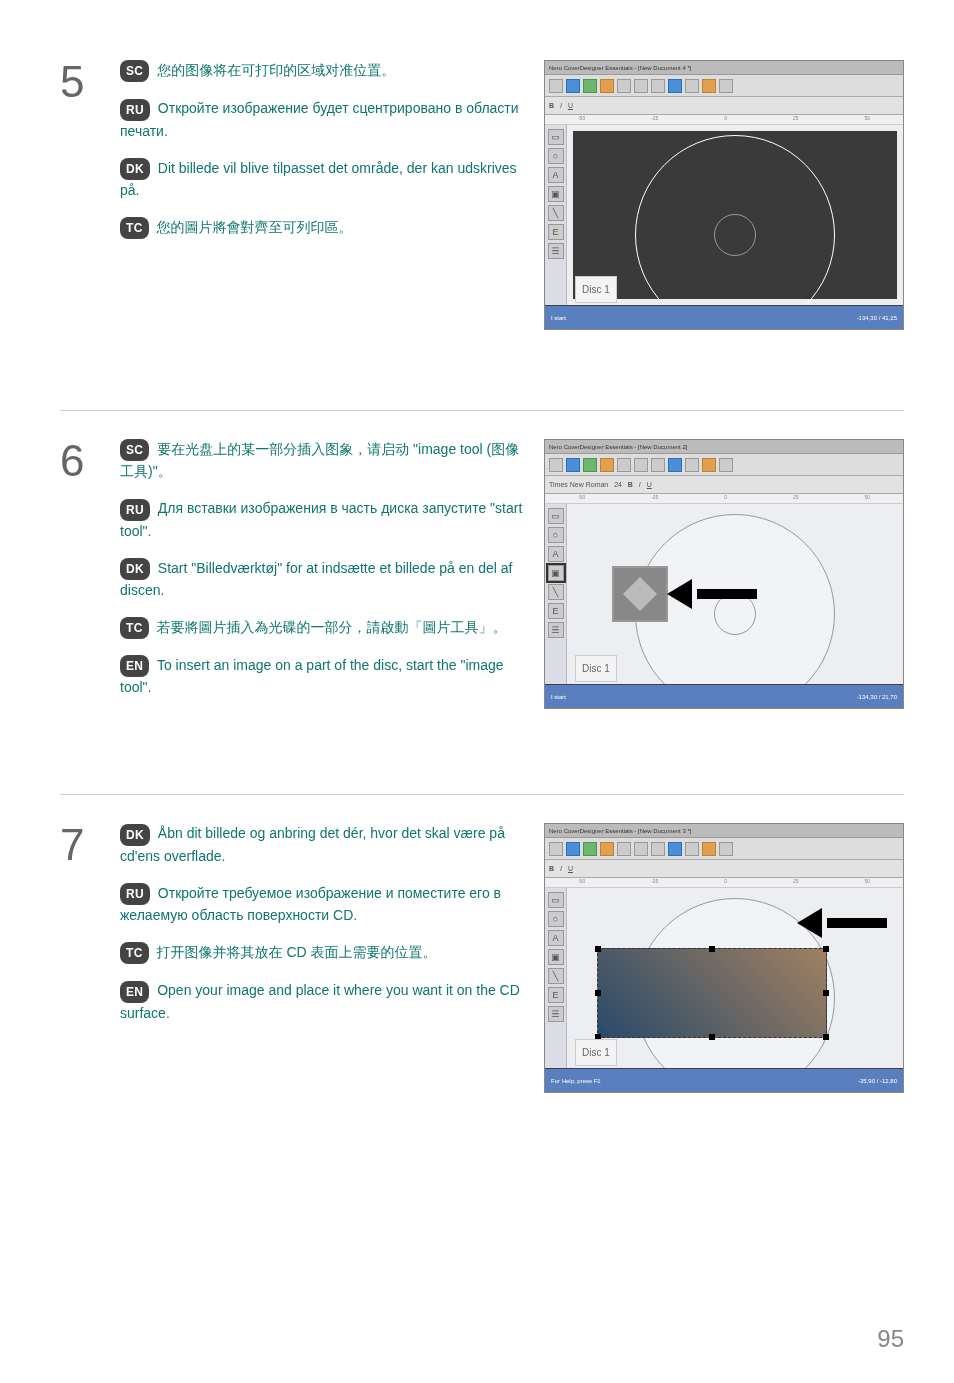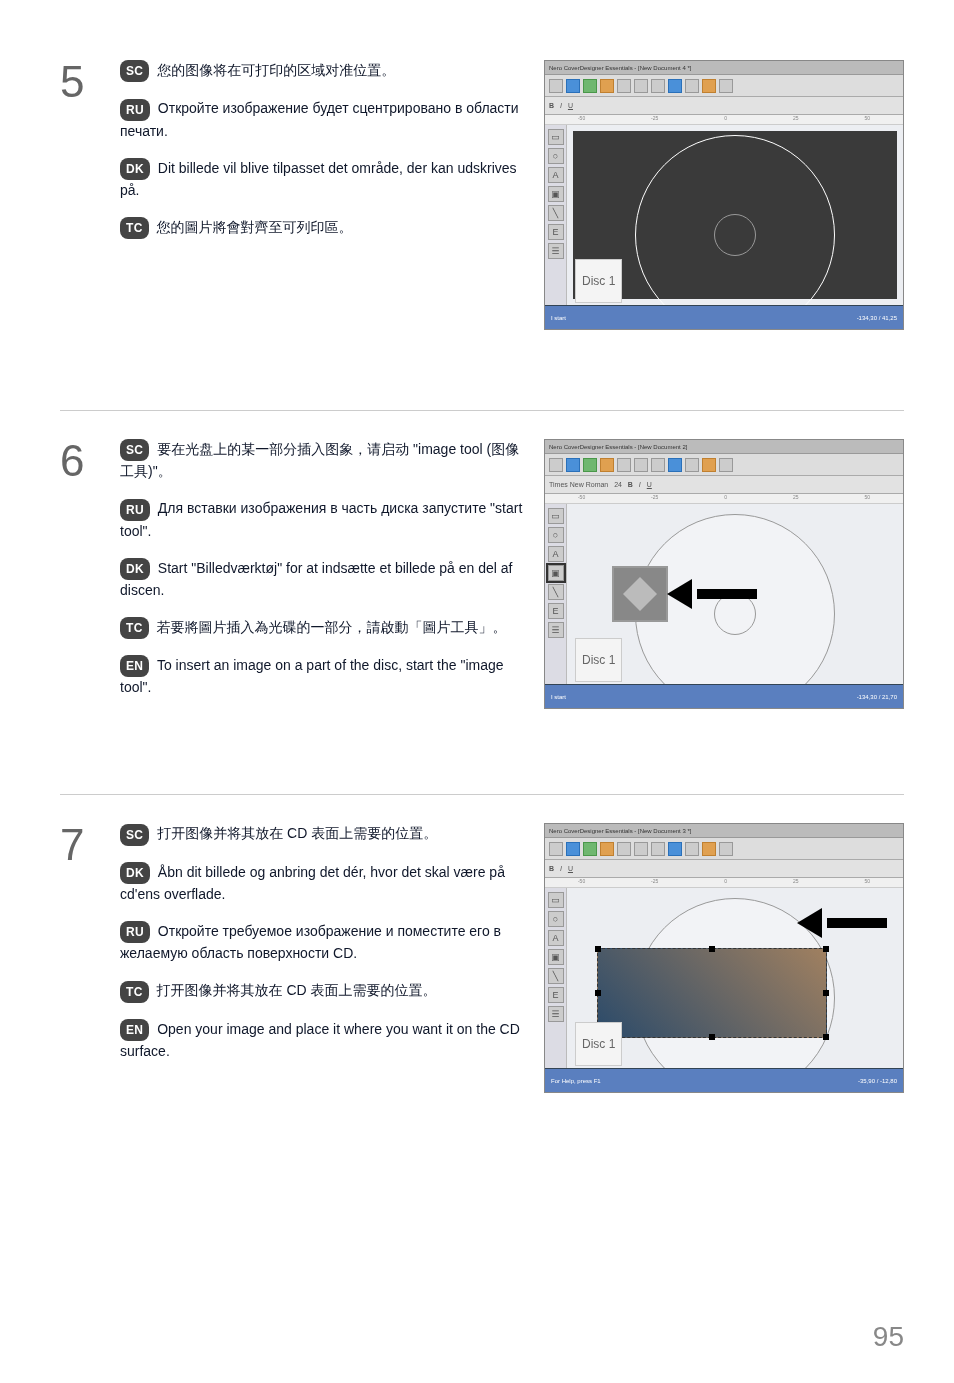--- a/index.html
+++ b/index.html
@@ -39,49 +39,49 @@
     color: #fff;
     font-size: 12px;
     font-weight: bold;
     padding: 2px 6px;
     border-radius: 8px;
     vertical-align: middle;
     margin-right: 4px;
     text-transform: uppercase;
     letter-spacing: 0.3px;
   }
-  .lang-text { color: #0f172a; }
+  .lang-text { color: #0f766e; }
   .screenshot {
     width: 360px;
     height: 270px;
     flex-shrink: 0;
     border: 1px solid #888;
     background: linear-gradient(#d8d8e0, #e8e8ee);
     position: relative;
     overflow: hidden;
   }
   .ss-menubar { height: 14px; background: #bbb; border-bottom: 1px solid #999; font-size: 6px; color: #333; padding-left: 4px; line-height: 14px; }
   .ss-toolbar { height: 22px; background: #ddd; border-bottom: 1px solid #aaa; display: flex; align-items: center; padding: 0 4px; gap: 3px; }
   .ss-toolbar2 { height: 18px; background: #e2e2e2; border-bottom: 1px solid #aaa; display: flex; align-items: center; padding: 0 4px; gap: 2px; font-size: 7px; color:#555; }
   .ss-ruler { height: 10px; background: #f0f0f0; border-bottom: 1px solid #ccc; font-size: 5px; color: #888; display: flex; justify-content: space-around; }
   .ss-body { position: relative; height: calc(100% - 88px); background: #eceef2; display: flex; }
   .ss-sidebar { width: 22px; background: #dcdce4; border-right: 1px solid #bbb; display: flex; flex-direction: column; align-items: center; padding-top: 4px; gap: 3px; }
   .ss-tool { width: 16px; height: 16px; background: #ccc; border: 1px solid #999; font-size: 9px; text-align: center; line-height: 14px; color: #555; }
   .ss-canvas { flex: 1; position: relative; }
   .ss-status { position: absolute; bottom: 0; left: 0; right: 0; height: 24px; background: #5a7fbf; border-top: 1px solid #345; display: flex; align-items: center; font-size: 6px; color: #fff; padding: 0 6px; justify-content: space-between; }
-  .ss-label-chip { position: absolute; bottom: 26px; left: 30px; font-size: 12px; color: #666; border: 1px solid #ccc; padding: 14px 6px; background: #f4f4f4; }
+  .ss-label-chip { position: absolute; bottom: 26px; left: 30px; font-size: 10px; color: #666; border: 1px solid #ccc; padding: 7px 6px; background: #f4f4f4; }
   .tb-icon { width: 14px; height: 14px; background: #ccc; border: 1px solid #999; }
   .tb-icon.blue { background: #4a90d9; border-color: #2a70b9; }
   .tb-icon.green { background: #6fb76f; border-color: #4a974a; }
   .tb-icon.orange { background: #e0a050; border-color: #c08030; }
   .page-num {
     position: absolute;
     bottom: 30px;
     right: 50px;
-    font-size: 28px;
+    font-size: 24px;
     color: #888;
     font-weight: 300;
   }
   .disc-outline {
     position: absolute;
     width: 200px; height: 200px;
     border: 1px solid #999;
     border-radius: 50%;
     top: 10px; left: 50%;
     transform: translateX(-50%);
@@ -278,24 +278,20 @@
       <div class="ss-status">
         <span>I start</span>
         <span>-134,30 / 21,70</span>
       </div>
     </div>
   </div>
 
   <div class="section">
     <div class="step-num">7</div>
     <div class="text-col">
-      <div class="lang-block">
-        <span class="badge">sc</span>
-        <span class="lang-text">打开图像并将其放在 CD 表面上需要的位置。</span>
-      </div>
       <div class="lang-block">
         <span class="badge">dk</span>
         <span class="lang-text">Åbn dit billede og anbring det dér, hvor det skal være på cd'ens overflade.</span>
       </div>
       <div class="lang-block">
         <span class="badge">ru</span>
         <span class="lang-text">Откройте требуемое изображение и поместите его в желаемую область поверхности CD.</span>
       </div>
       <div class="lang-block">
         <span class="badge">tc</span>

